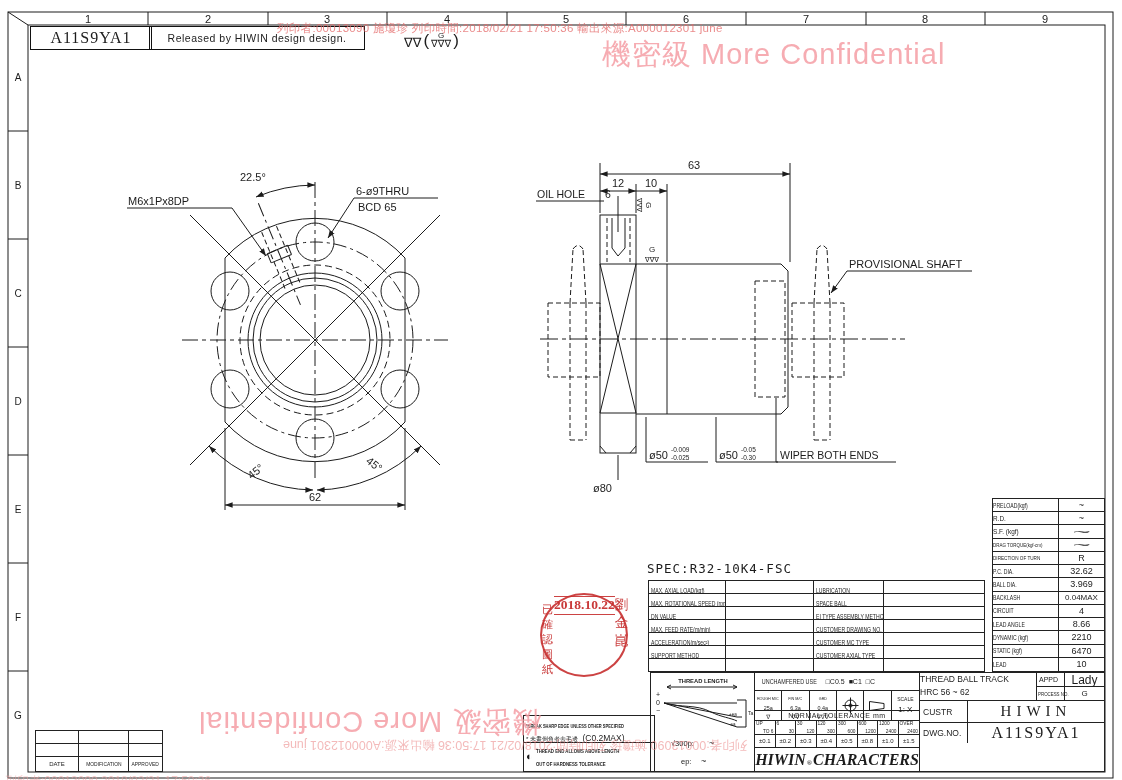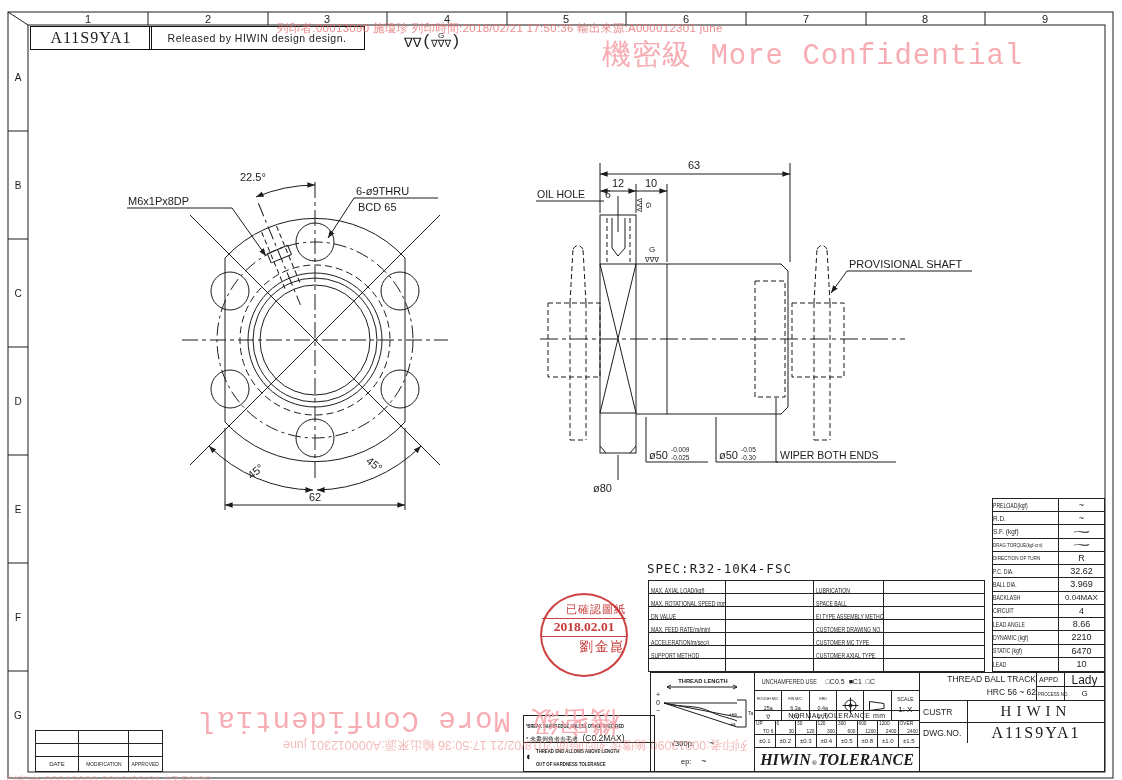--- a/index.html
+++ b/index.html
@@ -8,38 +8,38 @@
   .abs{position:absolute;}
   .serif{font-family:"Liberation Serif",serif;}
   svg text{fill:#1c1c1c;font-family:"Liberation Sans",sans-serif;}
   .ln{stroke:#1c1c1c;fill:none;stroke-width:1;}
   .ctr{display:flex;align-items:center;justify-content:center;}
   .sq{display:inline-block;transform:scaleX(.8);transform-origin:0 50%;white-space:nowrap;}
   .sqc{display:inline-block;transform:scaleX(.85);transform-origin:50% 50%;white-space:nowrap;}
   
   .wm{pointer-events:none;z-index:6;white-space:nowrap;}
   .wm-line{font-size:11.5px;letter-spacing:.3px;color:rgba(228,106,106,.78);}
-  .wm-conf{font-size:29px;letter-spacing:1px;color:rgba(244,158,164,.85);font-family:Liberation Mono, monospace;}
+  .wm-conf{font-size:29px;letter-spacing:1px;color:rgba(244,158,164,.85);}
   .rot180{transform:rotate(180deg);}
   
   .hbox{border:1.3px solid #111;background:transparent;}
   
   .tbl{box-sizing:border-box;border:1px solid #222;background:transparent;z-index:3;}
   .cellR{border-right:1px solid #222;box-sizing:border-box;}
   .cellB{border-bottom:1px solid #222;box-sizing:border-box;}
   .lbl{display:inline-block;transform:scaleX(.8);transform-origin:0 50%;white-space:nowrap;font-size:6.4px;}
   .val{font-size:9px;}
   .wave{display:inline-block;transform:scaleX(3.4);transform-origin:50% 50%;}
   .specrow{display:grid;grid-template-columns:77px 88px 70px 1fr;height:13px;line-height:13px;}
   .specrow>div{overflow:hidden;padding-left:2px;}
   .prow{display:grid;grid-template-columns:66px 1fr;}
   .prow>div{overflow:hidden;display:flex;align-items:center;}
   
   .stamp{z-index:8;width:84px;height:80px;border:2.5px solid rgba(198,47,47,.9);border-radius:50%;
-         display:flex;flex-direction:column;align-items:flex-end;color:rgba(198,47,47,.95);
+         display:flex;flex-direction:row;align-items:flex-start;color:rgba(198,47,47,.95);
          font-family:"Liberation Serif",serif;background:rgba(255,255,255,0);}
   .stamp .s1{font-size:11px;margin-top:7px;letter-spacing:1px;}
   .stamp .s2{font-size:13.5px;font-weight:bold;width:100%;text-align:center;
              border-top:1.5px solid rgba(198,47,47,.9);border-bottom:1.5px solid rgba(198,47,47,.9);
              margin-top:1px;padding:0 0 1px 0;}
   .stamp .s3{font-size:13.5px;margin-top:1px;letter-spacing:2px;}
   .tiny{font-size:4.8px;}
 </style>
 </head>
 <body>
@@ -272,21 +272,21 @@
       <text x="780" y="459" font-size="10.5">WIPER BOTH ENDS</text>
     </g>
     <g>
       <line class="ln" x1="618" y1="455" x2="618" y2="480"></line>
       <text x="593" y="492" font-size="11">ø80</text>
     </g>
   </svg>
 
   <div class="abs stamp" style="left:540px;top:593px">
     <span class="s1">已確認圖紙</span>
-    <span class="s2">2018.02.01</span>
+    <span class="s2">2018.10.22</span>
     <span class="s3">劉金崑</span>
   </div>
 
   <div class="abs" style="left:647px;top:561px;font-size:12.5px;letter-spacing:1px;font-family:'DejaVu Sans Mono',monospace;z-index:3">SPEC:R32-10K4-FSC</div>
 
   <div class="abs tbl" style="left:648px;top:580px;width:337px;height:92px">
     <div class="specrow cellB">
       <div class="cellR"><span class="lbl">MAX. AXIAL LOAD(kgf)</span></div>
       <div class="cellR"><span class="lbl"></span></div>
       <div class="cellR"><span class="lbl">LUBRICATION</span></div>
@@ -528,27 +528,27 @@
       <div class="cellR ctr" style="font-size:6px">±0.3</div>
       <div class="cellR ctr" style="font-size:6px">±0.4</div>
       <div class="cellR ctr" style="font-size:6px">±0.5</div>
       <div class="cellR ctr" style="font-size:6px">±0.8</div>
       <div class="cellR ctr" style="font-size:6px">±1.0</div>
       <div class="ctr" style="font-size:6px">±1.5</div>
     </div>
     <div class="ctr serif" style="height:23px;font-style:italic;font-weight:bold;font-size:16px">
       <span>HIWIN</span>
         <span style="font-size:7px;margin:6px 1px 0 1px">®</span>
-        <span>TOLERANCE</span>
+        <span>CHARACTERS</span>
     </div>
   </div>
 
   <div class="abs tbl" style="left:920px;top:672px;width:185px;height:100px;border-left:none">
     <div class="cellB" style="height:28px;display:grid;grid-template-columns:117px 28px 1fr">
-      <div class="cellR" style="text-align:right;line-height:13px;font-size:8.5px">
+      <div class="cellR" style="text-align:left;line-height:13px;font-size:8.5px">
         <span>THREAD BALL TRACK</span><br>
         <span>HRC 56 ~ 62</span>
       </div>
       <div class="cellR">
         <div class="cellB" style="height:14px;display:flex;align-items:center;padding-left:2px;font-size:7px">APPD</div>
         <div style="height:13px;display:flex;align-items:center;padding-left:1px">
             <span class="sqc" style="font-size:5.2px;transform-origin:0 50%">PROCESS NO.</span>
           </div>
       </div>
       <div>

